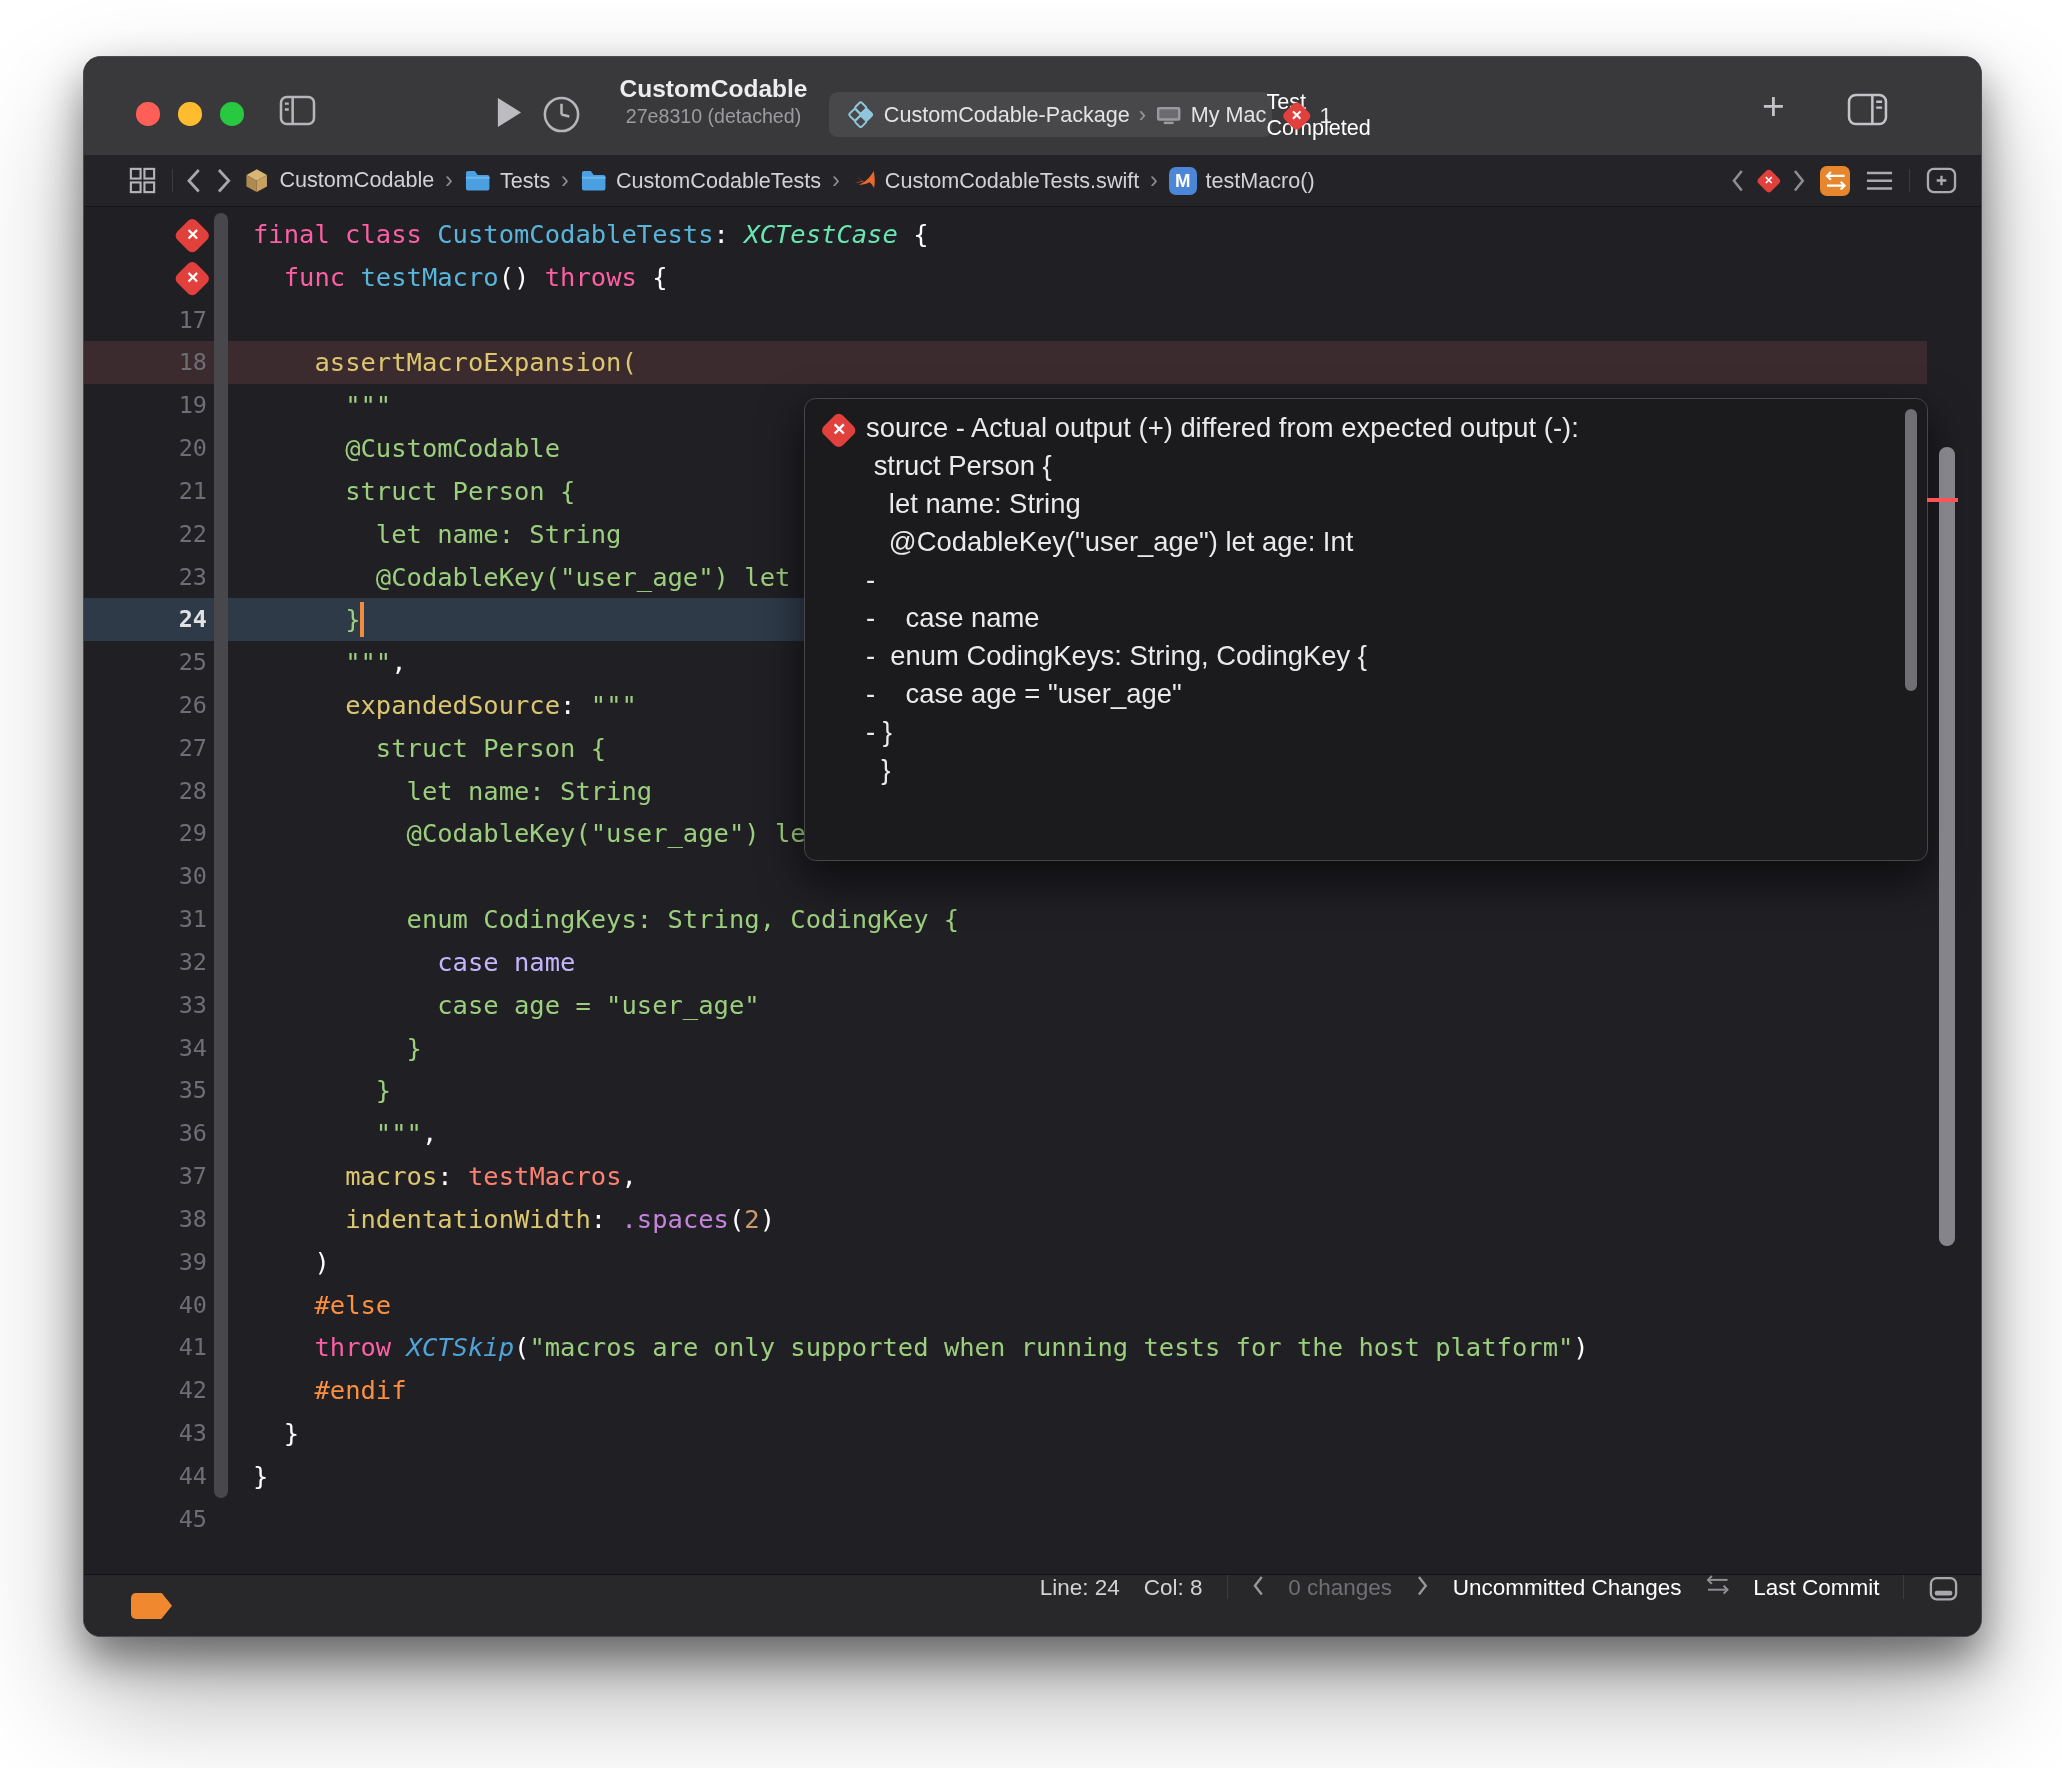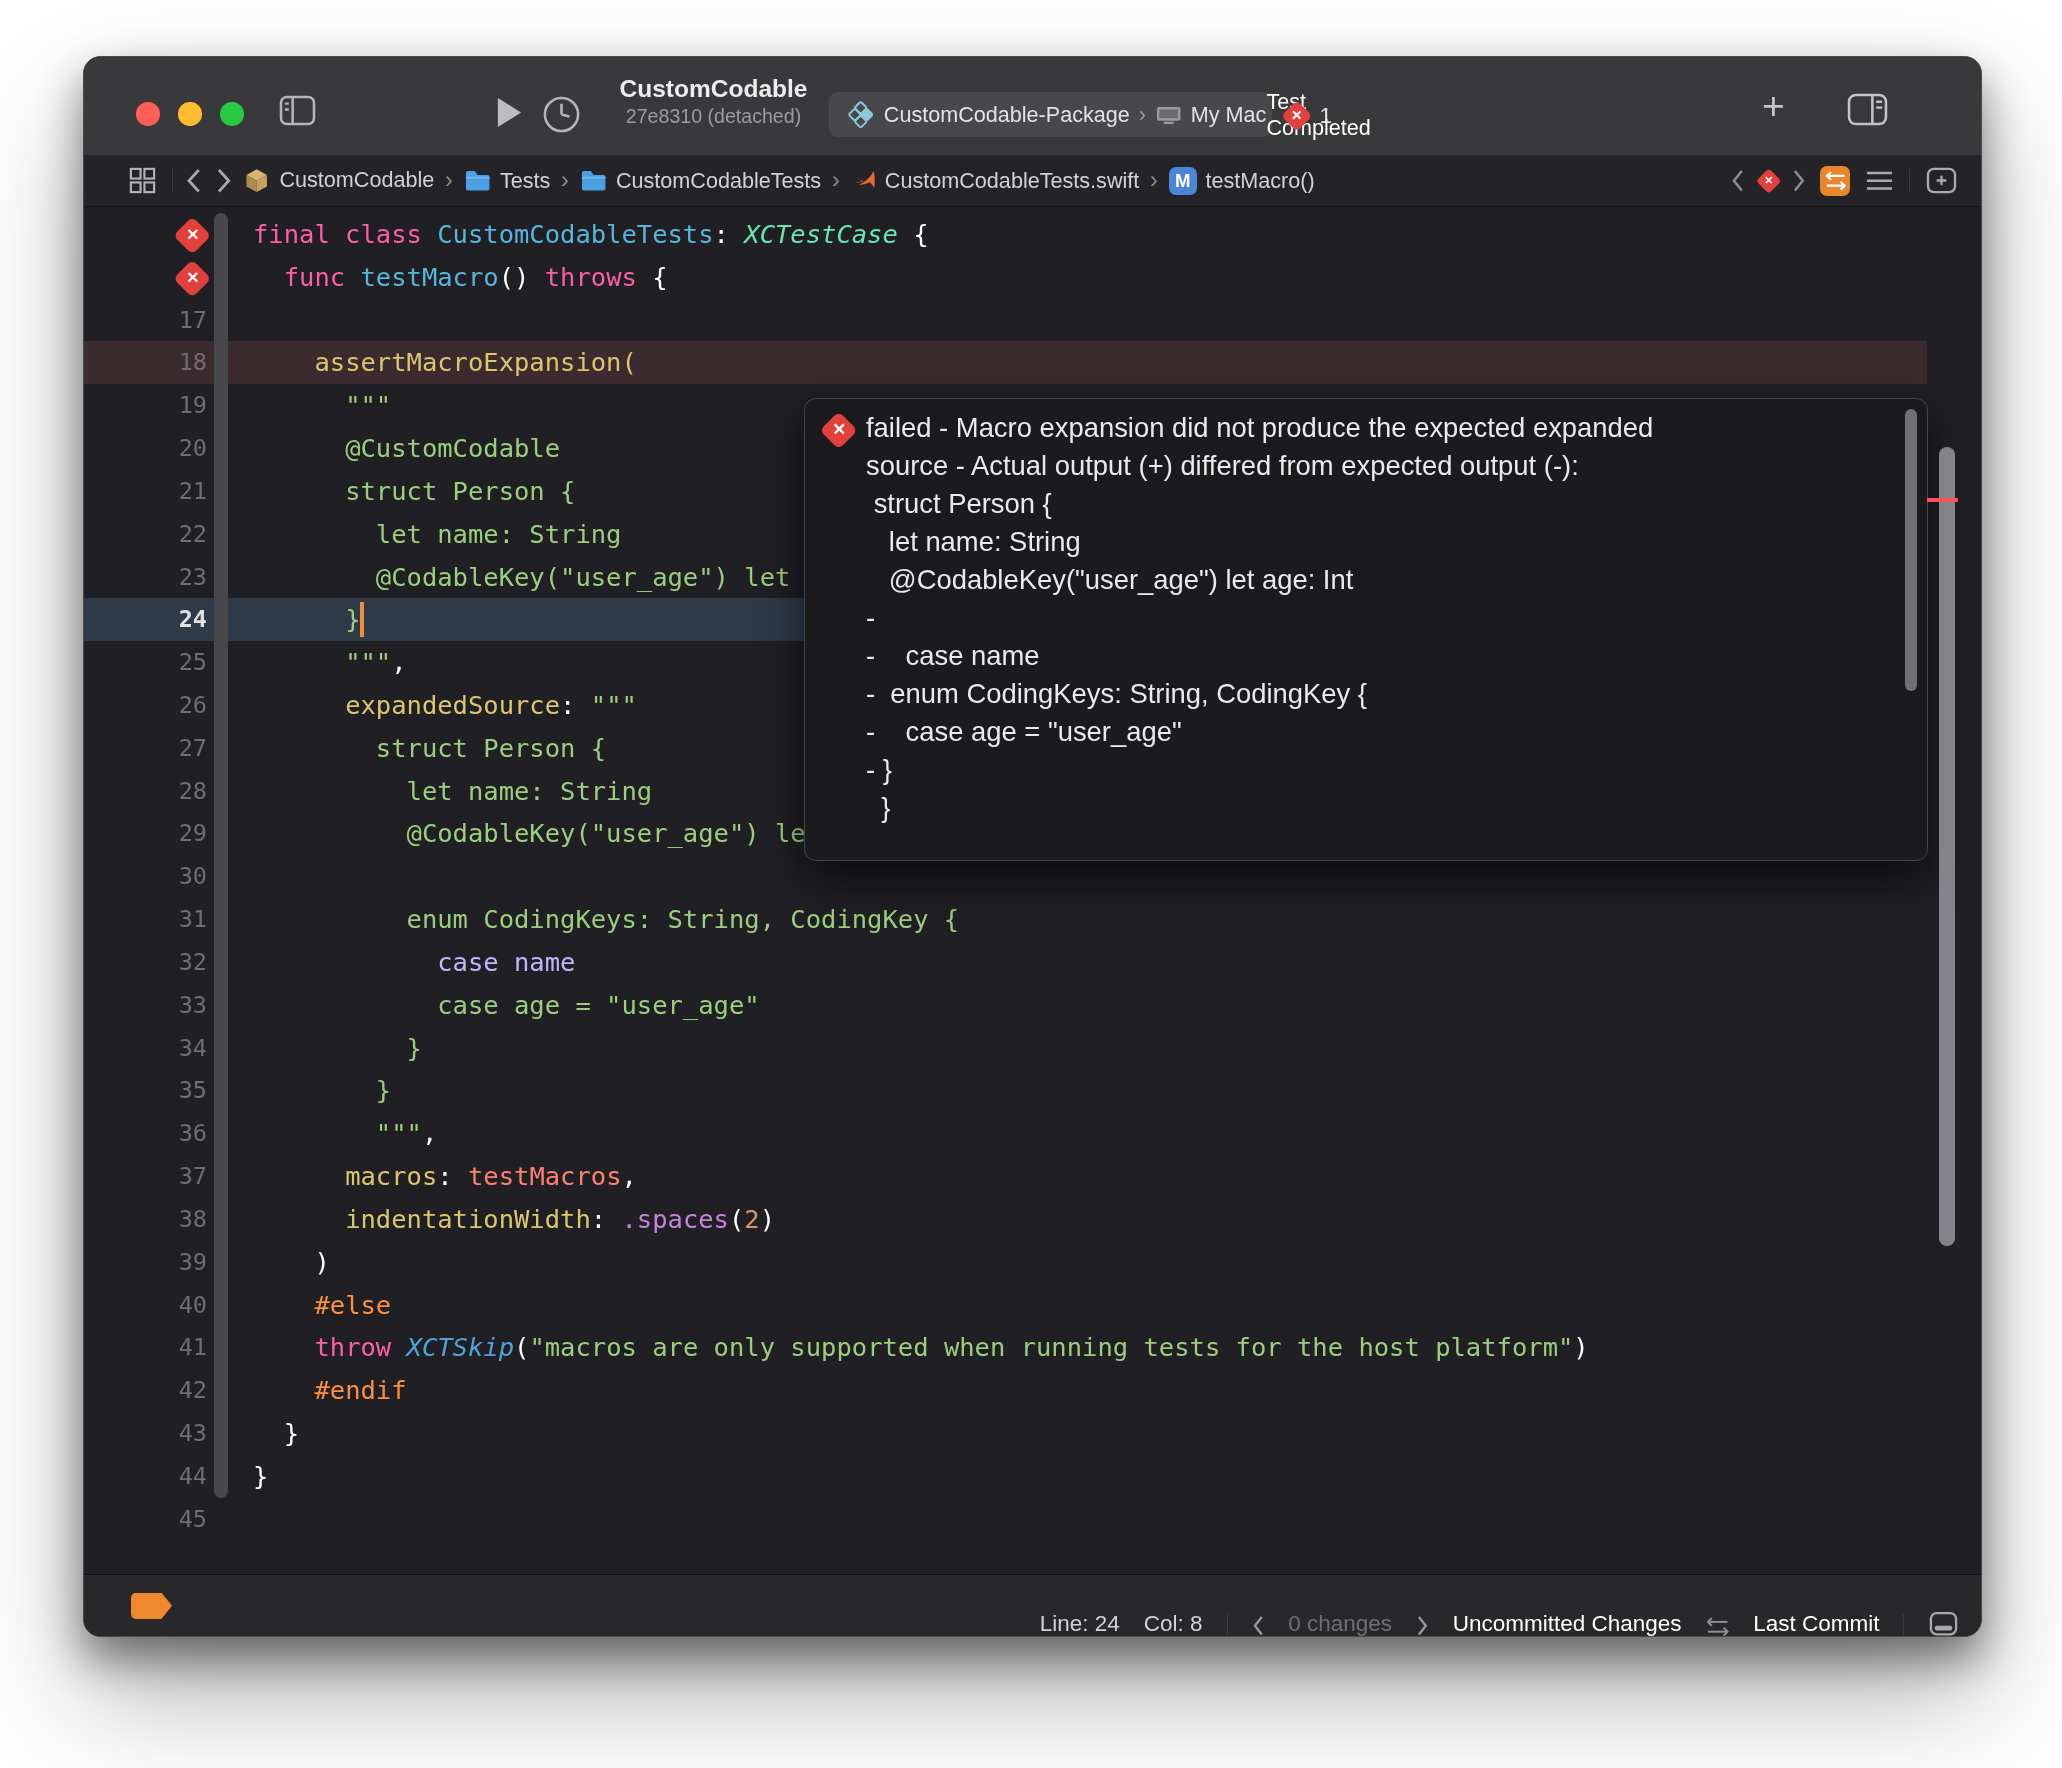--- a/index.html
+++ b/index.html
@@ -71,21 +71,21 @@
   
   .scroll-thumb{position:absolute;left:1855px;top:390px;width:15.7px;height:799px;border-radius:7.8px;
                 background:rgba(151,151,156,.85);z-index:12;}
   .scroll-errtick{position:absolute;left:1843px;top:441px;width:31px;height:3.9px;background:#FF5257;
                   z-index:13;}
   
   .statusbar{position:absolute;left:0;top:1517px;width:100%;height:62px;background:#28282B;
              border-top:1px solid #121215;}
   .tag-icon{position:absolute;left:47px;top:17.6px;width:41px;height:26.5px;background:#F0882F;
             border-radius:4.9px;clip-path:polygon(0 0,74% 0,100% 50%,74% 100%,0 100%);}
-  .sb-right{position:absolute;right:21.6px;top:0;height:100%;display:flex;align-items:flex-end;gap:24px;
+  .sb-right{position:absolute;right:21.6px;top:0;height:100%;display:flex;align-items:flex-start;gap:24px;
             font-size:22.5px;}
   .sb-main{color:#D3D3D5;}
   .sb-dim{color:#6F6F74;}
   .sb-txt{color:#ffffff;}
   svg{display:block;}
 </style>
 </head>
 <body>
 
 <div class="win">
@@ -403,21 +403,20 @@
         <span class="gnum">45</span>
         <span class="code"></span>
       </div>
     </div>
 
   <div class="popup">
     <span class="popup-icon diamond" style="width:27.4px;height:27.4px;border-radius:5.9px;">
         <span style="font-size:16.7px;">✕</span>
       </span>
     <div class="popup-lines" id="popup-lines">
-        <div class="popup-line">failed - Macro expansion did not produce the expected expanded</div>
         <div class="popup-line">source - Actual output (+) differed from expected output (-):</div>
         <div class="popup-line"> struct Person {</div>
         <div class="popup-line">   let name: String</div>
         <div class="popup-line">   @CodableKey("user_age") let age: Int</div>
         <div class="popup-line">-</div>
         <div class="popup-line">-    case name</div>
         <div class="popup-line">-  enum CodingKeys: String, CodingKey {</div>
         <div class="popup-line">-    case age = "user_age"</div>
         <div class="popup-line">- }</div>
         <div class="popup-line">  }</div>

